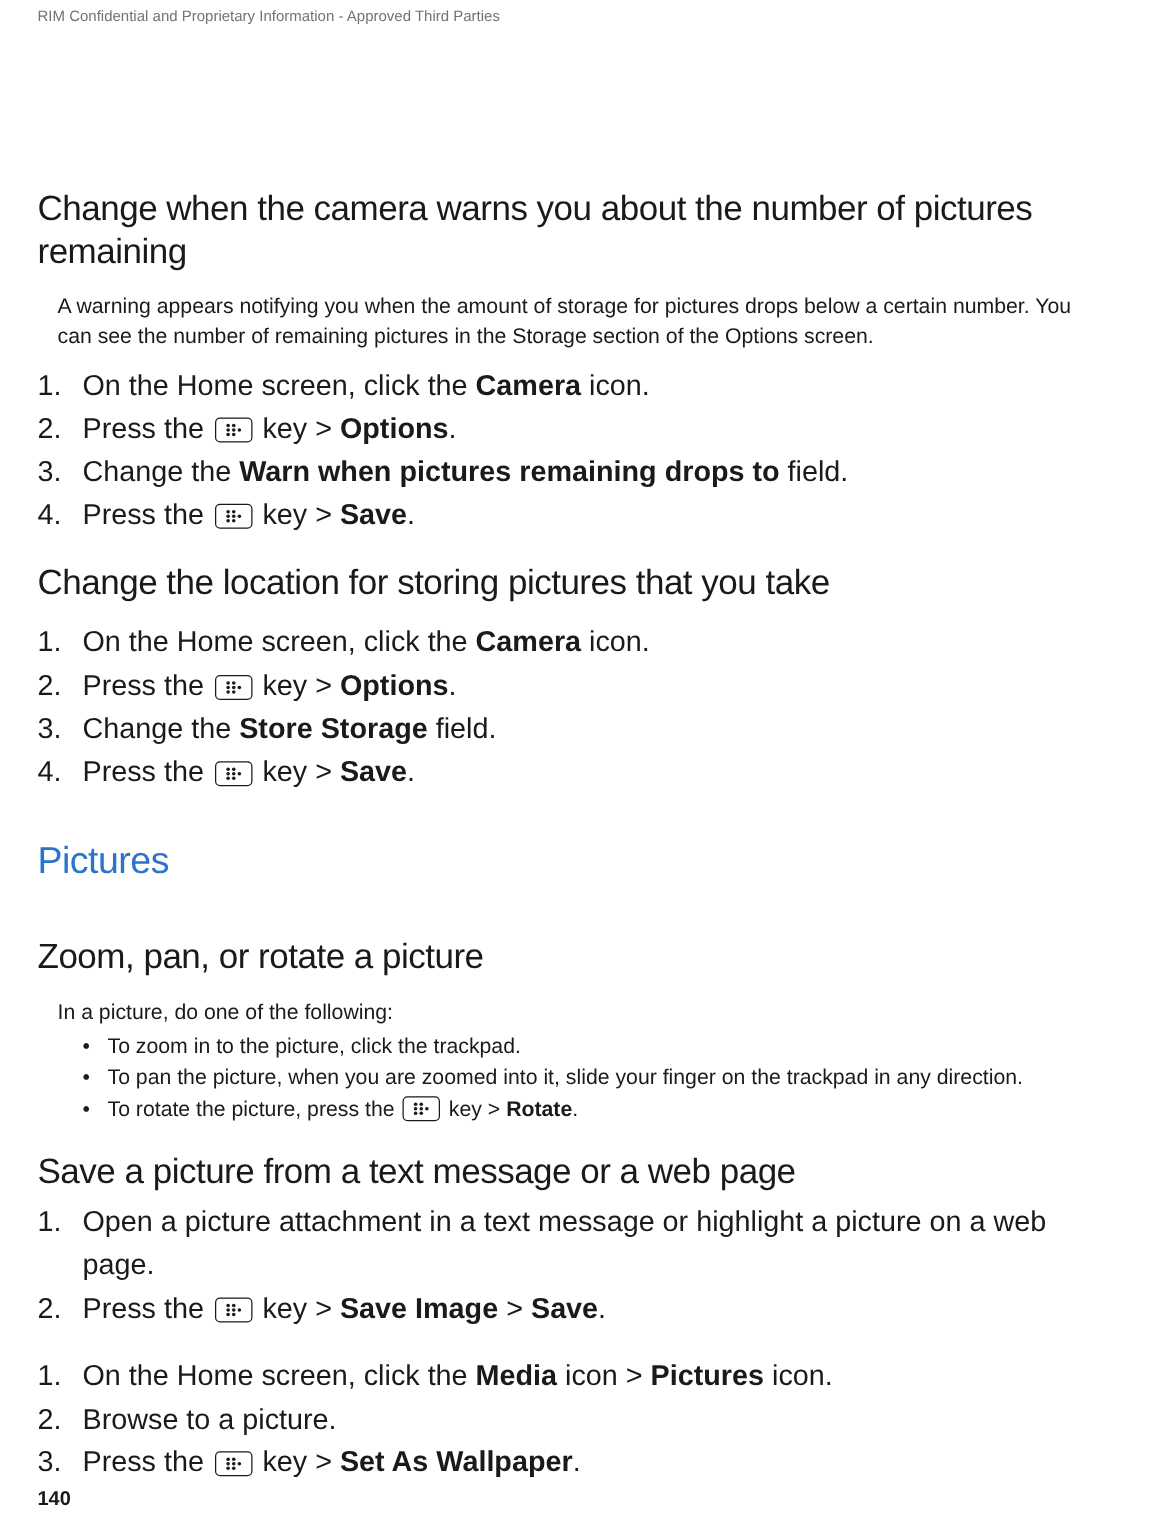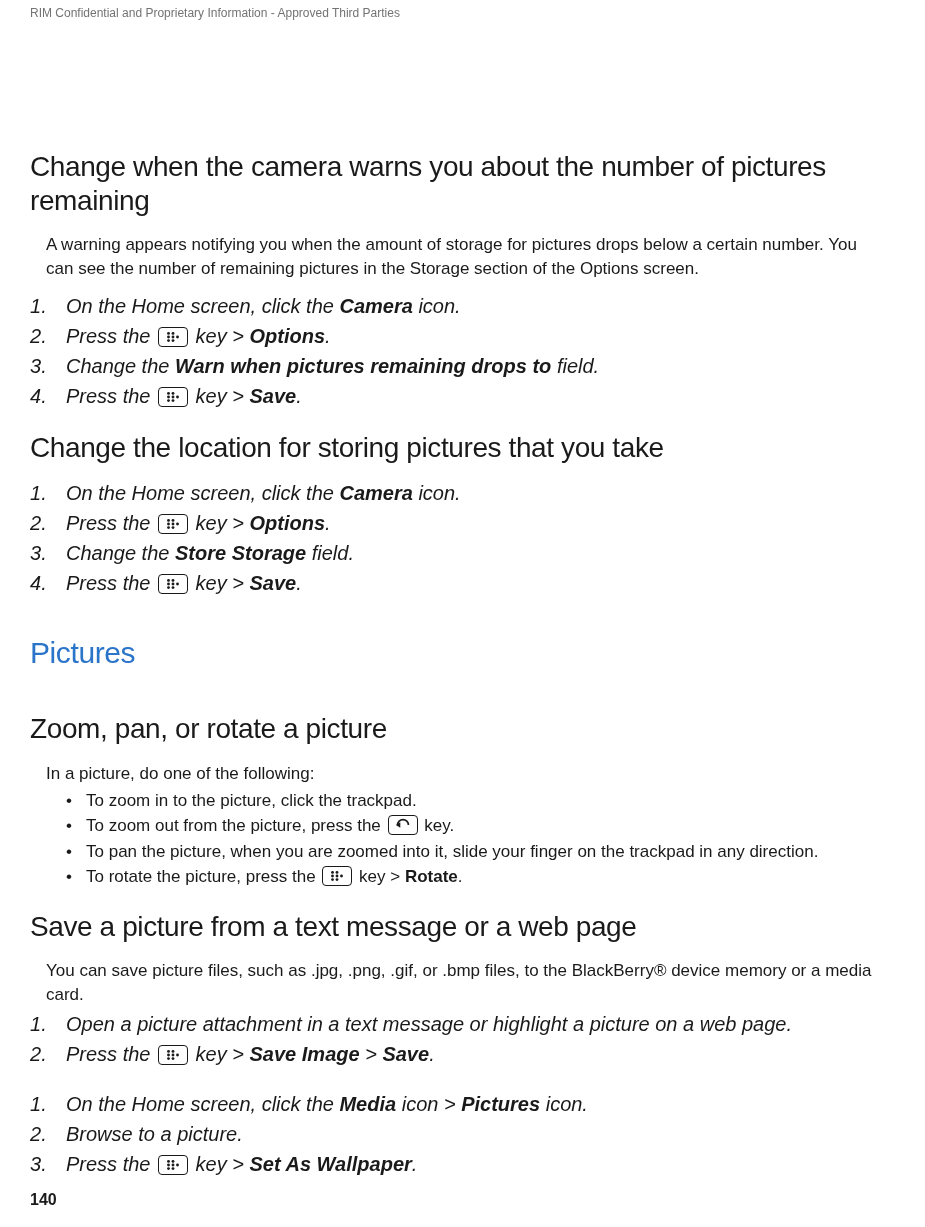--- a/index.html
+++ b/index.html
@@ -56,26 +56,25 @@
     color: #1a1a1a;
   }
   p.body { margin-bottom: 10px; }
   ol.steps {
     list-style: none;
     counter-reset: step;
     padding: 0;
     margin: 0 0 20px 0;
   }
   ol.steps > li {
-    font-size: 20px;
+    font-size: 23px;
     line-height: 1.5;
     padding-left: 36px;
     position: relative;
     margin: 0;
-    font-style: italic;
   }
   ol.steps > li::before {
     counter-increment: step;
     content: counter(step) ".";
     position: absolute;
     left: 0;
     width: 28px;
   }
   ul.bullets {
     list-style: none;
@@ -183,35 +182,29 @@
           </svg></span><span> key &gt; </span><span class="bold">Save</span><span>.</span>
     </li>
   </ol>
 
   <h1 class="section" style="margin-top:38px; margin-bottom:42px">Pictures</h1>
 
   <h2 class="subhead">Zoom, pan, or rotate a picture</h2>
   <p class="body" style="margin-bottom:2px">In a picture, do one of the following:</p>
   <ul class="bullets">
     <li>To zoom in to the picture, click the trackpad.</li>
-    <li>
-      <span>To zoom out from the picture, press the </span><span class="key"><svg viewBox="0 0 24 20" width="28" height="18">
-            <use href="#bb-back-glyph"></use>
-          </svg></span><span> key.</span>
-    </li>
     <li>To pan the picture, when you are zoomed into it, slide your finger on the trackpad in any direction.</li>
     <li>
       <span>To rotate the picture, press the </span><span class="key"><svg viewBox="0 0 24 20" width="28" height="18">
             <use href="#bb-menu-glyph"></use>
           </svg></span><span> key &gt; </span><span class="bold">Rotate</span><span>.</span>
     </li>
   </ul>
 
   <h2 class="subhead" style="margin-top:18px; margin-bottom:6px">Save a picture from a text message or a web page</h2>
-  <p class="body" style="margin-bottom:2px">You can save picture files, such as .jpg, .png, .gif, or .bmp files, to the BlackBerry® device memory or a media card.</p>
   <ol class="steps">
     <li>Open a picture attachment in a text message or highlight a picture on a web page.</li>
     <li>
       <span>Press the </span><span class="key"><svg viewBox="0 0 24 20" width="28" height="18">
             <use href="#bb-menu-glyph"></use>
           </svg></span><span> key &gt; </span><span class="bold">Save Image</span><span> &gt; </span><span class="bold">Save</span><span>.</span>
     </li>
   </ol>
 
   <ol class="steps">

